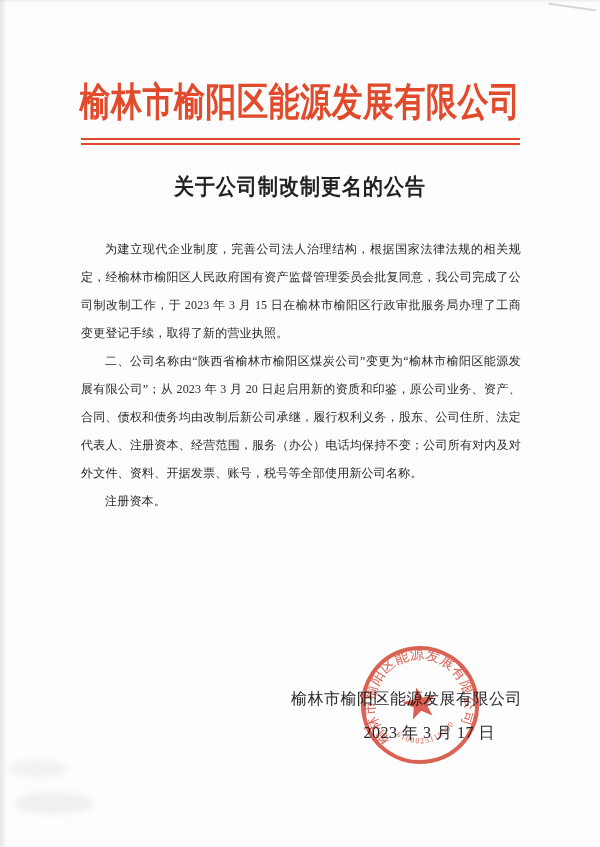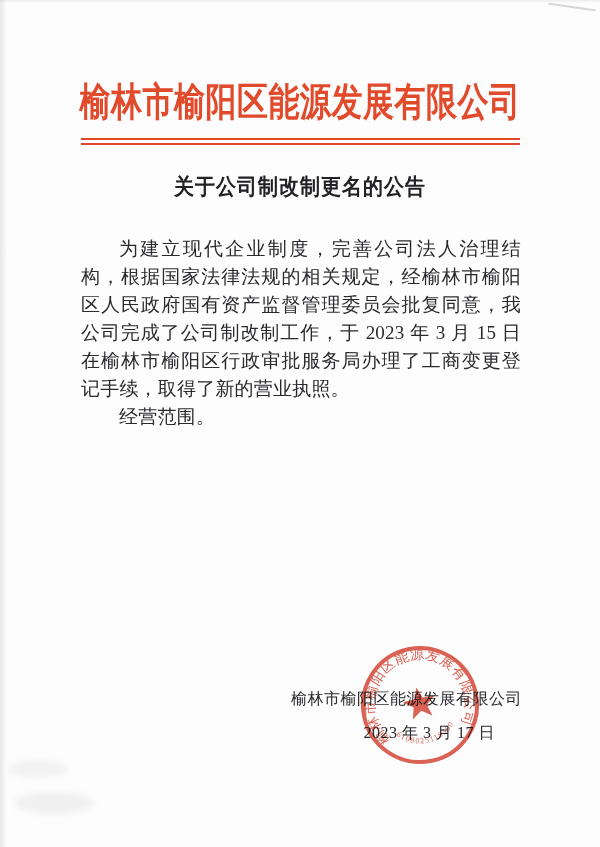--- a/index.html
+++ b/index.html
@@ -45,21 +45,21 @@
   
   .doc-title {
     position:absolute; top:172px; left:0; width:100%;
     text-align:center; font-family:"Liberation Sans","DejaVu Sans",sans-serif;
     font-weight:700; font-size:20px; color:#222226; letter-spacing:1px;
     transform:scaleY(1.1); transform-origin:center top;
   }
   
   .body-text {
     position:absolute; left:81px; top:235px; width:440px;
-    font-size:19px; line-height:28px; color:#2a2a2e;
+    font-size:12px; line-height:28px; color:#2a2a2e;
     text-align:justify; letter-spacing:0.2px;
   }
   .body-text p { margin:0; text-indent:2em; }
   
   .sig-company {
     position:absolute; top:689px; right:78px;
     font-size:16px; color:#2a2a2e; letter-spacing:0.5px; white-space:nowrap;
   }
   .sig-date {
     position:absolute; top:723px; right:105px;
@@ -84,21 +84,22 @@
   <div class="smudge-a"></div>
   <div class="smudge-b"></div>
 
   <div class="header-name">榆林市榆阳区能源发展有限公司</div>
   <div class="double-rule"></div>
 
   <div class="doc-title">关于公司制改制更名的公告</div>
 
   <div class="body-text">
     <p>为建立现代企业制度，完善公司法人治理结构，根据国家法律法规的相关规定，经榆林市榆阳区人民政府国有资产监督管理委员会批复同意，我公司完成了公司制改制工作，于 2023 年 3 月 15 日在榆林市榆阳区行政审批服务局办理了工商变更登记手续，取得了新的营业执照。</p>
-    <p>经营范围。</p>
+    <p>二、公司名称由“陕西省榆林市榆阳区煤炭公司”变更为“榆林市榆阳区能源发展有限公司”；从 2023 年 3 月 20 日起启用新的资质和印鉴，原公司业务、资产、合同、债权和债务均由改制后新公司承继，履行权利义务，股东、公司住所、法定代表人、注册资本、经营范围，服务（办公）电话均保持不变；公司所有对内及对外文件、资料、开据发票、账号，税号等全部使用新公司名称。</p>
+    <p>注册资本。</p>
   </div>
 
   <div class="sig-company">榆林市榆阳区能源发展有限公司</div>
   <div class="sig-date">2023 年 3 月 17 日</div>
 
   <div class="seal">
     <svg viewBox="0 0 128 128" xmlns="http://www.w3.org/2000/svg">
       <defs>
         <path id="ringPath" d="M 29.5,93 A 45.5,45.5 0 1 1 98.5,93" fill="none"></path>
         <path id="numPath" d="M 30,83 A 39.5,39.5 0 0 0 98,83" fill="none"></path>

